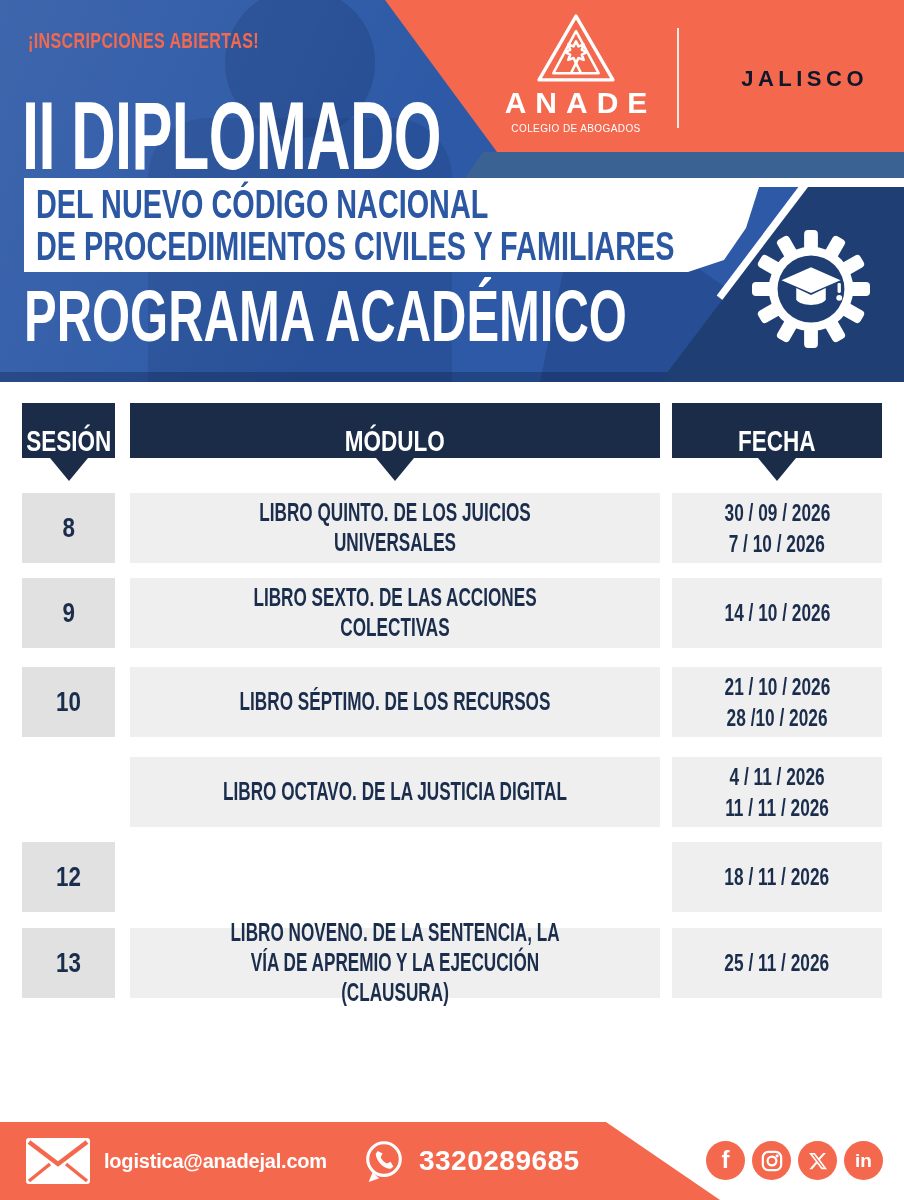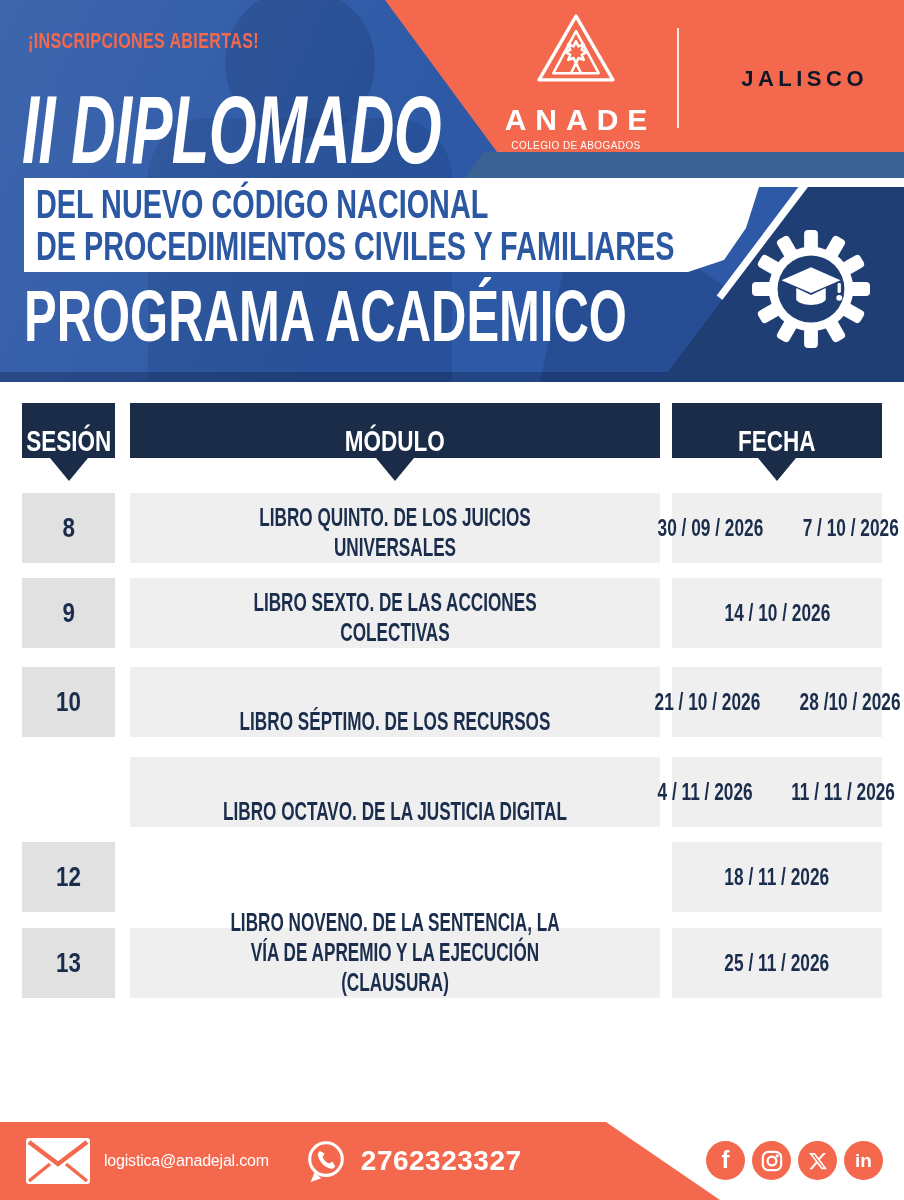--- a/index.html
+++ b/index.html
@@ -16,30 +16,30 @@
             background:linear-gradient(115deg,rgba(255,255,255,.08) 0%,rgba(255,255,255,0) 45%);}
   .hdr-edge{position:absolute;left:0;top:372px;width:904px;height:10px;background:rgba(13,32,70,.35);}
 
   .orange-block{position:absolute;left:0;top:0;width:904px;height:152px;background:#f4694e;
                 clip-path:polygon(385px 0,904px 0,904px 152px,497px 152px);}
   .steel-strip{position:absolute;left:0;top:152px;width:904px;height:26px;background:#3a6292;
                clip-path:polygon(483px 0,904px 0,904px 26px,465px 26px);}
 
   .brand-logo{position:absolute;left:498px;top:10px;width:156px;text-align:center;color:#fff;}
   .brand-logo svg{display:block;margin:0 auto;}
-  .brand-name{font-size:30px;font-weight:bold;letter-spacing:9px;margin-right:-9px;line-height:1;margin-top:19px;}
+  .brand-name{font-size:30px;font-weight:bold;letter-spacing:9px;margin-right:-9px;line-height:1;margin-top:2px;}
   .brand-tag{font-size:10px;font-weight:normal;letter-spacing:0.4px;margin-top:5px;}
   .brand-divider{position:absolute;left:677px;top:28px;width:2px;height:100px;background:rgba(255,255,255,.85);}
   .brand-chapter{position:absolute;left:698px;top:66px;width:170px;text-align:right;color:#0f172a;
                  font-size:22px;font-weight:bold;letter-spacing:4.5px;}
 
   .cond{display:inline-block;white-space:nowrap;font-weight:bold;}
   .announcement{position:absolute;left:28px;top:28px;color:#f4694e;font-size:22px;text-align:right;}
   .announcement .cond{transform:scaleX(.73);transform-origin:left center;letter-spacing:.5px;}
-  .big-title{position:absolute;left:22px;top:82px;color:#ffffff;font-size:96px;line-height:1;font-style:italic;}
+  .big-title{position:absolute;left:22px;top:88px;color:#ffffff;font-size:96px;line-height:1;}
   .big-title .cond{transform:scaleX(.64);transform-origin:left center;letter-spacing:-1px;}
 
   .white-banner{position:absolute;left:24px;top:178px;width:736px;height:94px;background:#ffffff;
                 clip-path:polygon(0 0,736px 0,736px 6px,722px 50px,700px 82px,664px 94px,0 94px);
                 display:flex;flex-direction:column;justify-content:center;padding-left:12px;box-sizing:border-box;}
   .white-banner .line{color:#2b57a3;font-size:40px;line-height:1.06;}
   .white-banner .cond{transform:scaleX(.72);transform-origin:left center;}
 
   .program-title{position:absolute;left:24px;top:280px;color:#ffffff;font-size:72px;line-height:1;}
   .program-title .cond{transform:scaleX(.68);transform-origin:left center;}
@@ -57,34 +57,34 @@
   .th-session{left:22px;width:93px;}
   .th-module{left:130px;width:530px;}
   .th-date{left:672px;width:210px;}
   .tri{position:absolute;top:458px;width:0;height:0;border-left:19px solid transparent;
        border-right:19px solid transparent;border-top:23px solid #1b2c49;}
   .tri-session{left:50px;} .tri-module{left:376px;} .tri-date{left:758px;}
 
   .cell{position:absolute;height:70px;display:flex;align-items:center;justify-content:center;color:#1b2d4c;}
   .cell-session{left:22px;width:93px;background:#e1e1e1;font-size:28px;}
   .cell-session .cond{transform:scaleX(.8);}
-  .cell-module{left:130px;width:530px;background:#efefef;font-size:26px;align-items:flex-end;}
+  .cell-module{left:130px;width:530px;background:#efefef;font-size:26px;}
   .cell-module .cond{width:800px;transform:scaleX(.66);transform-origin:center;
                      white-space:normal;text-align:center;line-height:1.15;}
   .cell-date{left:672px;width:210px;background:#efefef;font-size:24px;
-             flex-direction:row;justify-content:center;}
+             flex-direction:column;justify-content:center;}
   .date-line{font-weight:bold;transform:scaleX(.72);transform-origin:center;white-space:nowrap;line-height:1.3;}
   .date-line:empty{display:none;}
   .r0{top:493px;} .r1{top:578px;} .r2{top:667px;} .r3{top:757px;} .r4{top:842px;} .r5{top:928px;}
 
   
   .footer-band{position:absolute;left:0;top:1122px;width:904px;height:78px;background:#f4694e;
                clip-path:polygon(0 0,606px 0,720px 78px,0 78px);
                display:flex;align-items:center;padding-left:26px;box-sizing:border-box;color:#fff;}
-  .footer-email{font-size:16px;font-weight:normal;margin-left:14px;letter-spacing:-.2px;}
+  .footer-email{font-size:20px;font-weight:bold;margin-left:14px;letter-spacing:-.2px;}
   .footer-phone{font-size:28px;font-weight:bold;margin-left:12px;letter-spacing:.5px;}
   .wa-wrap{margin-left:34px;display:flex;align-items:center;}
   .social{position:absolute;left:706px;top:1141px;display:flex;gap:7px;}
   .soc{width:39px;height:39px;border-radius:50%;background:#f4694e;display:flex;align-items:center;
        justify-content:center;color:#fff;font-weight:bold;cursor:pointer;}
   .soc-f{font-size:24px;padding-bottom:2px;box-sizing:border-box;}
   .soc-in{font-size:19px;}
 </style>
 </head>
 <body>
@@ -252,21 +252,21 @@
       <line x1="61" y1="43" x2="40" y2="26" stroke="#f4694e" stroke-width="3.5"></line>
     </svg>
     <span class="footer-email">logistica@anadejal.com</span>
     <span class="wa-wrap">
       <svg width="46" height="48" viewBox="0 0 48 48">
         <circle cx="24" cy="22" r="17" fill="none" stroke="#ffffff" stroke-width="3.2"></circle>
         <path d="M12 36 L8 46 L19 42 Z" fill="#ffffff"></path>
         <path d="M17.5 13.5 l5 2.8 -2 3.7 c1.3 3 3.7 5.4 6.7 6.7 l3.7 -2 2.8 5 -2.5 2.5 c-8.2 -0.6 -15.2 -7.6 -15.8 -15.8 z" fill="#ffffff"></path>
       </svg>
     </span>
-    <span class="footer-phone">2762323327</span>
+    <span class="footer-phone">3320289685</span>
   </div>
 
   <div class="social">
     <div class="soc soc-f">
       <span>f</span>
     </div>
     <div class="soc">
       <svg width="22" height="22" viewBox="0 0 24 24">
         <rect x="2" y="2" width="20" height="20" rx="6" fill="none" stroke="#ffffff" stroke-width="2.4"></rect>
         <circle cx="12" cy="12" r="4.8" fill="none" stroke="#ffffff" stroke-width="2.4"></circle>

